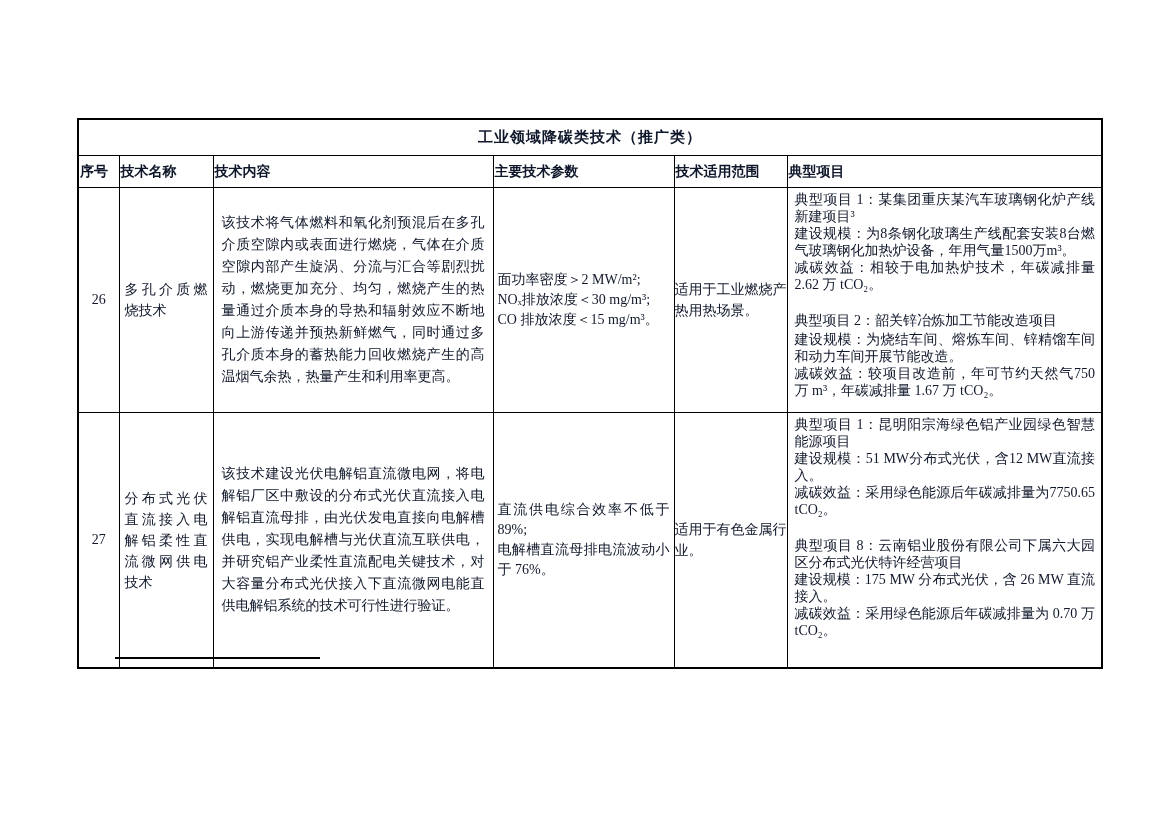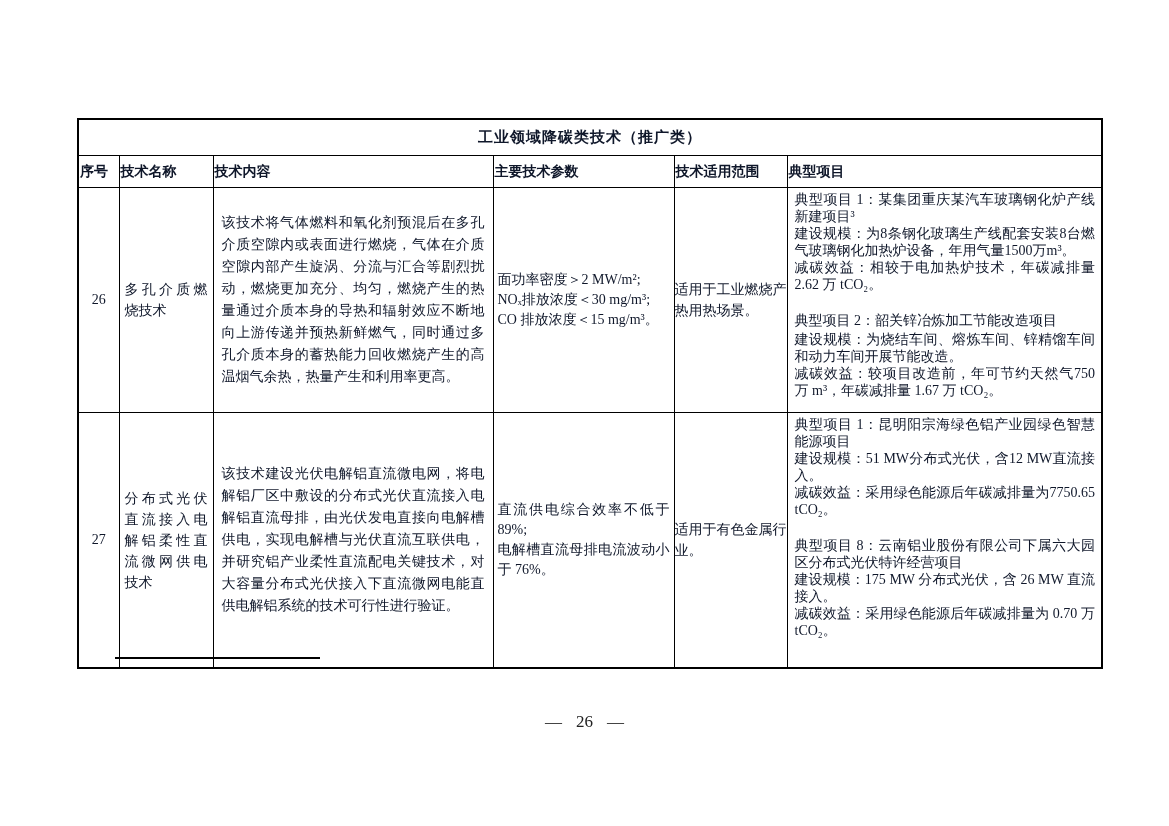--- a/index.html
+++ b/index.html
@@ -130,17 +130,14 @@
         <div class="jline">建设规模：175 MW 分布式光伏，含 26 MW 直流接入。</div>
         <div class="jline">减碳效益：采用绿色能源后年碳减排量为 0.70 万 tCO₂。</div>
       </td>
     </tr>
   </tbody>
     </table>
 
   <div class="footnote-rule"></div>
 
 
-  <div class="page-number">
-    <span>—</span><span class="num">26</span><span>—</span>
-  </div>
 
 </div>
 
 </body></html>

